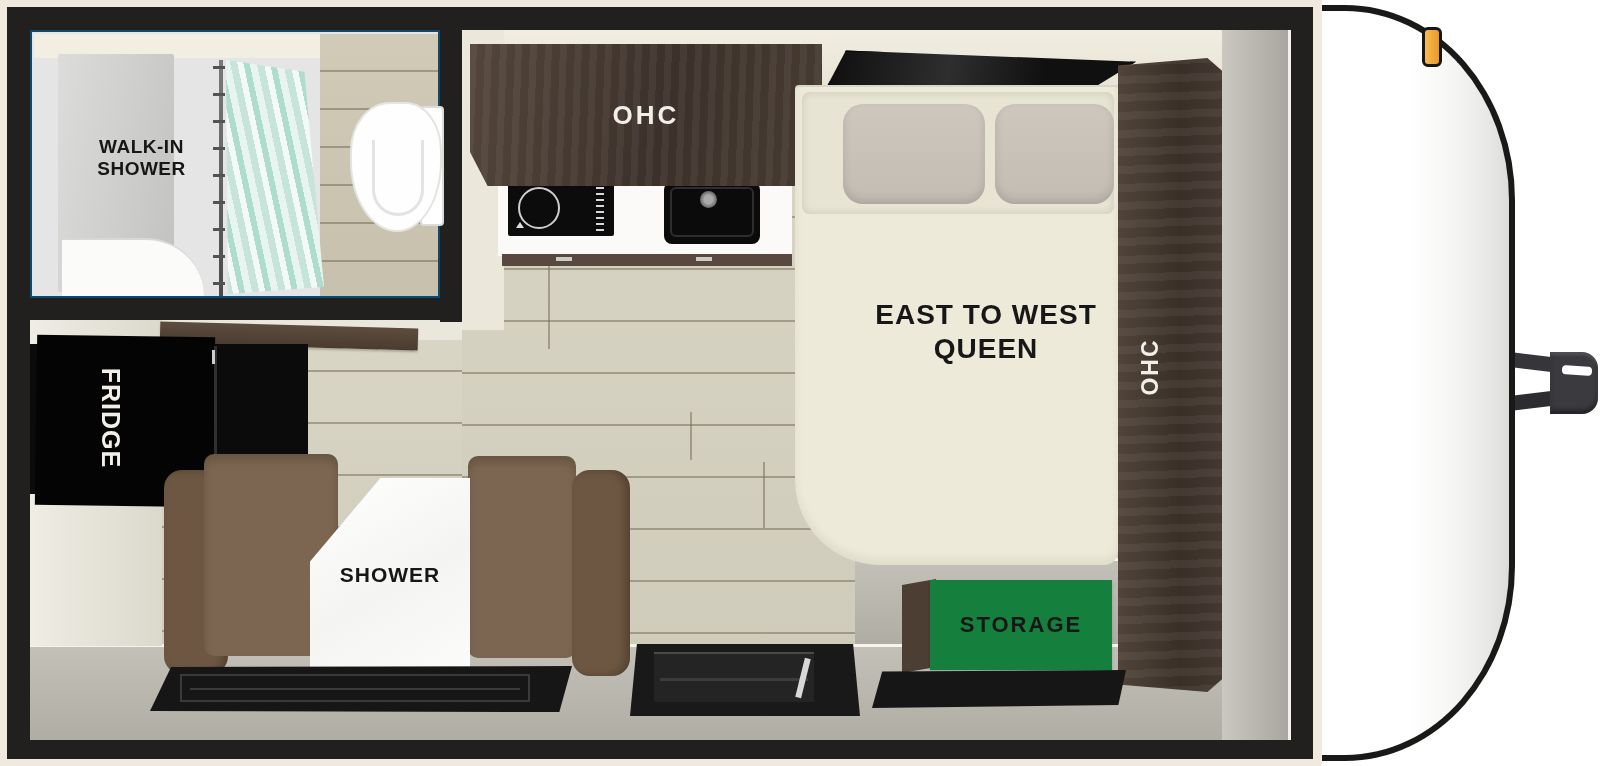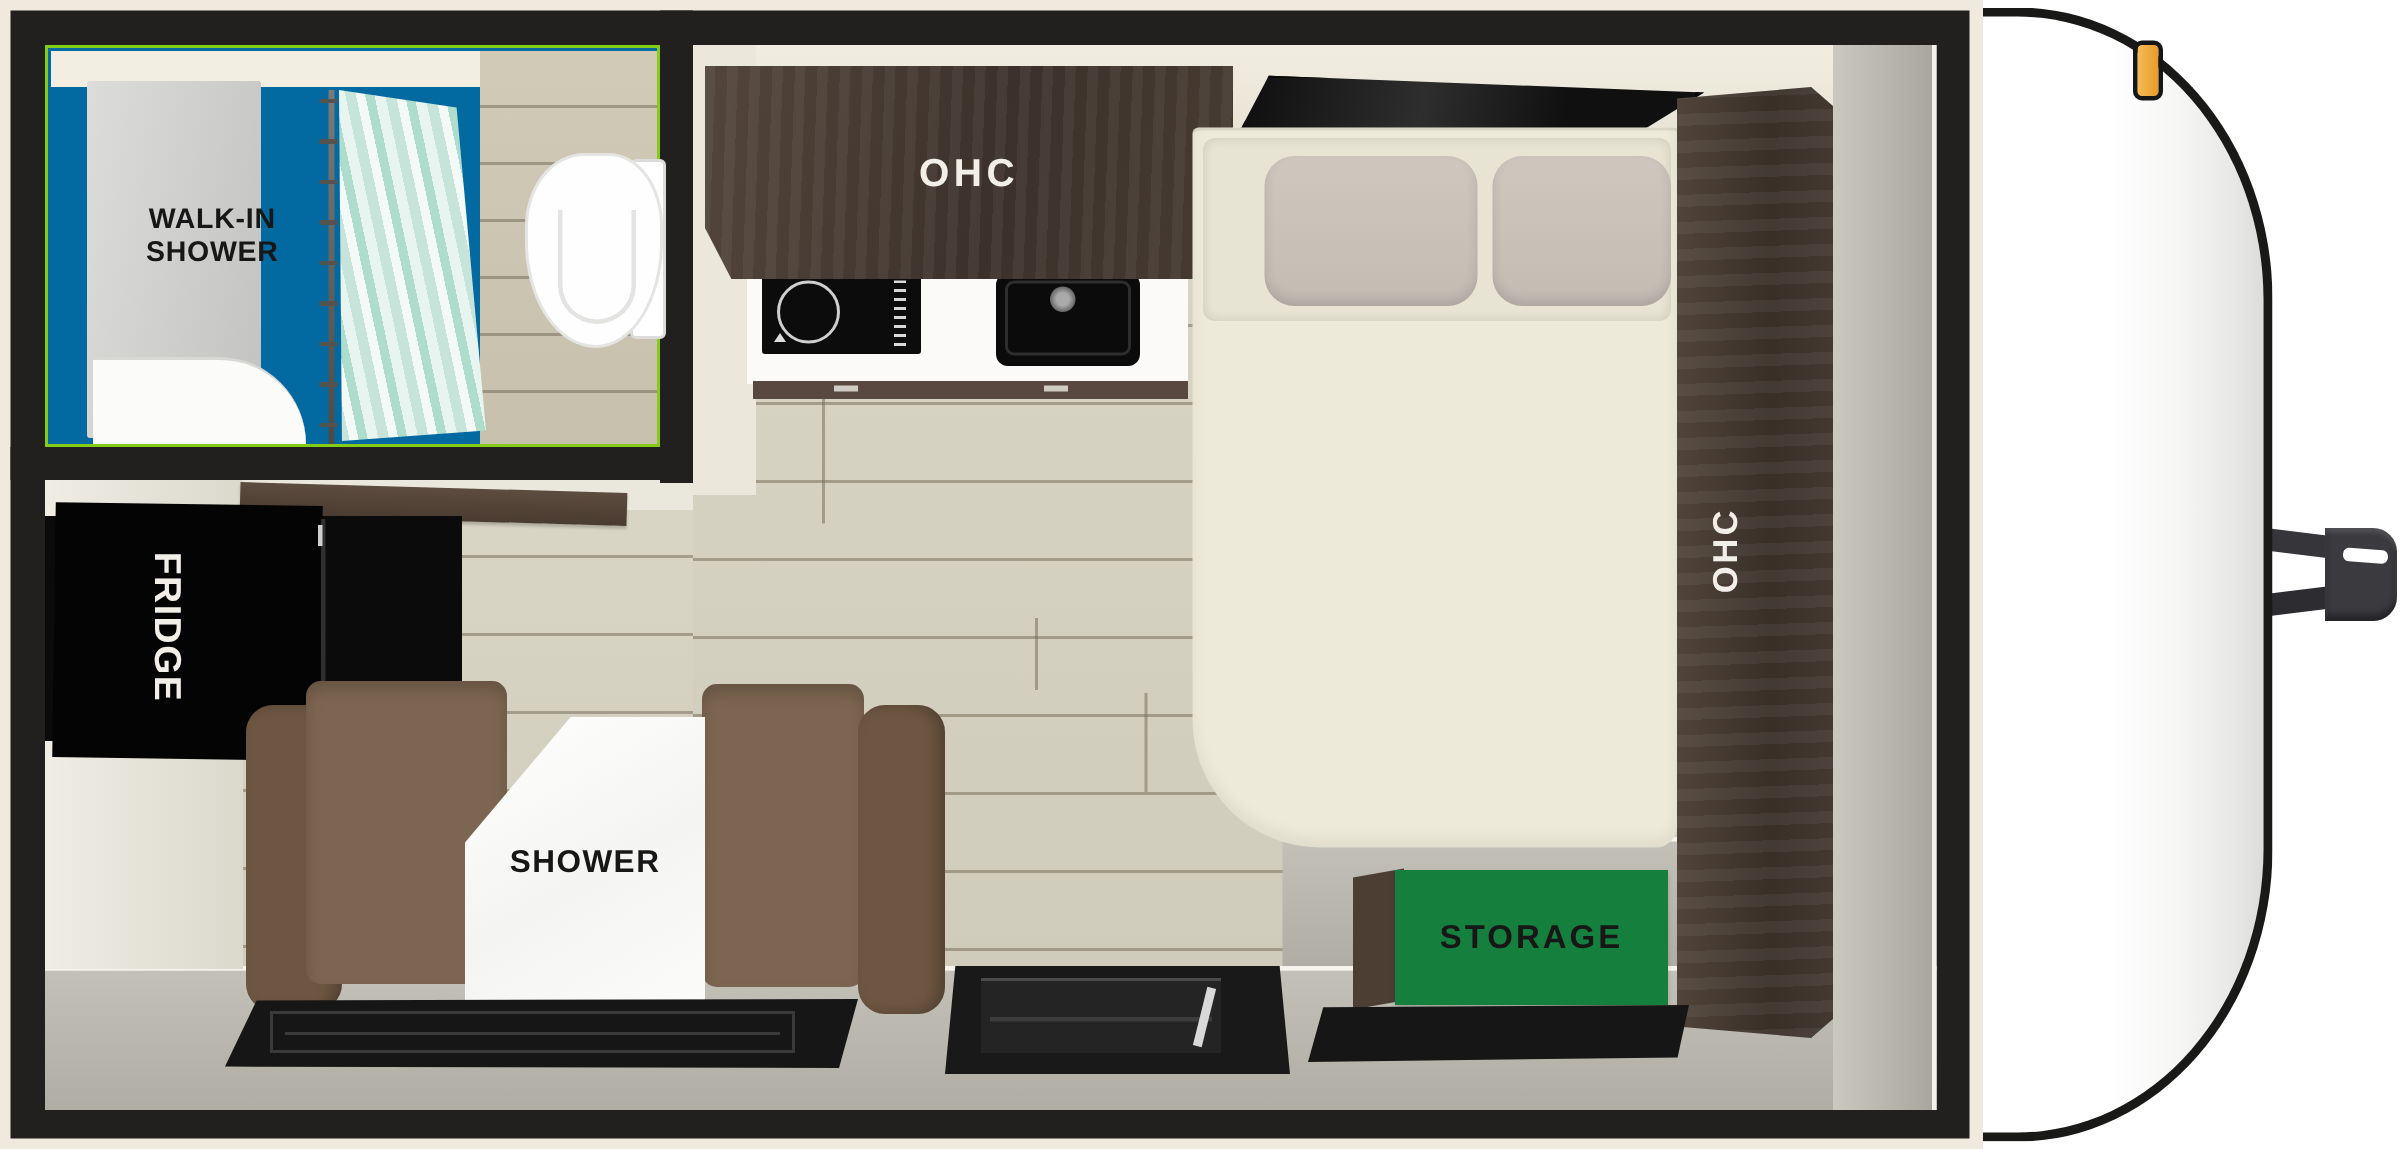--- a/index.html
+++ b/index.html
@@ -55,21 +55,21 @@
   <div class="a" style="left:462px;top:30px;width:760px;height:60px;background:linear-gradient(180deg,#f1eee1,#e7e4d6);"></div>
   <div class="a" style="left:462px;top:30px;width:42px;height:300px;background:#ebe8db;"></div>
   <div class="a" style="left:162px;top:320px;width:300px;height:20px;background:#eae8dc;"></div>
   <div class="a gray" style="left:855px;top:558px;width:367px;height:86px;"></div>
   <div class="a gray" style="left:30px;top:644px;width:1261px;height:96px;"></div>
   <div class="a" style="left:30px;top:320px;width:132px;height:326px;background:linear-gradient(90deg,#efede4,#dbd8cc);"></div>
   <div class="a" style="left:1222px;top:30px;width:69px;height:710px;background:linear-gradient(90deg,#cac8c0,#a8a69e);border-right:3px solid #f4f2ea;box-sizing:border-box;"></div>
 
   <div class="a wall" style="left:440px;top:7px;width:22px;height:315px;"></div>
   <div class="a wall" style="left:7px;top:298px;width:455px;height:22px;"></div>
-  <div class="a" style="left:30px;top:30px;width:410px;height:268px;background:#0369a1;border:2px solid #84cc16;box-sizing:border-box;">
+  <div class="a" style="left:30px;top:30px;width:410px;height:268px;background:#e5e5e5;border:2px solid #0c4a6e;box-sizing:border-box;">
     <div class="a" style="left:2px;top:2px;width:402px;height:24px;background:#f2efe2;"></div>
     <div class="a bathwood" style="left:288px;top:2px;width:118px;height:262px;"></div>
     <div class="a" style="left:26px;top:22px;width:116px;height:238px;background:linear-gradient(100deg,#dcdcda,#c2c2c0);border-radius:2px;"></div>
     <div class="a" style="left:30px;top:206px;width:142px;height:58px;background:#fbfbf9;border-top:2px solid #d8d8d4;border-radius:0 110px 0 0;box-sizing:border-box;"></div>
     <div class="a" style="left:194px;top:28px;width:98px;height:234px;clip-path:polygon(0 0,80% 5%,100% 97%,2% 100%);background:repeating-linear-gradient(78deg,#c6e4da 0 7px,#f2f9f6 7px 13px,#aedccd 13px 19px,#e8f4ef 19px 26px);"></div>
     <div class="a" style="left:187px;top:28px;width:4px;height:236px;background:linear-gradient(#7a7a78,#4a4a48);"></div>
     <div class="a" style="left:181px;top:34px;width:12px;height:224px;background:repeating-linear-gradient(180deg,#54534f 0 3px,rgba(0,0,0,0) 3px 27px);"></div>
     <div class="a" style="left:388px;top:74px;width:20px;height:116px;background:#ffffff;border:2px solid #dcdcda;border-radius:4px;"></div>
     <div class="a" style="left:318px;top:70px;width:92px;height:130px;background:#fefefe;border:2px solid #e4e4e2;border-radius:46% 42% 52% 55% / 40% 40% 58% 58%;box-sizing:border-box;"></div>
     <div class="a" style="left:340px;top:108px;width:52px;height:76px;border:3px solid #e3e3e1;border-top:none;border-radius:0 0 30px 30px;box-sizing:border-box;"></div>
@@ -97,20 +97,22 @@
   <div class="a woodcab" style="left:470px;top:44px;width:352px;height:142px;clip-path:polygon(0 0,100% 0,100% 74%,94% 100%,5% 100%,0 76%);display:flex;align-items:center;justify-content:center;">
     <span class="lblw" style="font-size:26px;letter-spacing:3px;">OHC</span>
   </div>
 
   <div class="a" style="left:824px;top:46px;width:312px;height:56px;clip-path:polygon(7% 8%,100% 28%,79% 100%,0 82%);background:linear-gradient(100deg,#0d0d0d,#2e2e2e 40%,#101010 70%);box-shadow:inset 0 0 0 6px #090909;"></div>
   <div class="a" style="left:795px;top:85px;width:323px;height:480px;background:#edead9;border-radius:4px 2px 14px 85px;box-shadow:inset 0 2px 0 rgba(0,0,0,.08), inset 0 -6px 10px rgba(0,0,0,.06);"></div>
   <div class="a" style="left:802px;top:92px;width:312px;height:122px;background:#e7e4d3;border-radius:8px;box-shadow:inset 0 0 8px rgba(0,0,0,.12);"></div>
   <div class="a" style="left:843px;top:104px;width:142px;height:100px;background:linear-gradient(180deg,#cdc7be,#c2bcb3);border-radius:20px;box-shadow:inset 0 -4px 8px rgba(0,0,0,.12);"></div>
   <div class="a" style="left:995px;top:104px;width:119px;height:100px;background:linear-gradient(180deg,#cdc7be,#c2bcb3);border-radius:20px;box-shadow:inset 0 -4px 8px rgba(0,0,0,.12);"></div>
   <div class="a" style="left:858px;top:298px;width:256px;">
+    <div class="lbl" style="font-size:28px;line-height:34px;">EAST TO WEST</div>
+    <div class="lbl" style="font-size:28px;line-height:34px;">QUEEN</div>
   </div>
   <div class="a woodward" style="left:1118px;top:58px;width:104px;height:634px;clip-path:polygon(0 1.2%,86% 0,100% 2%,100% 98%,86% 100%,0 98.8%);"></div>
   <div class="a lblw" style="left:1052px;top:352px;width:200px;height:30px;font-size:23px;transform:rotate(-90deg);">OHC</div>
   <div class="a" style="left:902px;top:582px;width:34px;height:88px;background:#4c3e33;transform:skewY(-10deg);"></div>
   <div class="a" style="left:930px;top:580px;width:182px;height:90px;background:#15803d;box-shadow:0 2px 3px rgba(0,0,0,.15);display:flex;align-items:center;justify-content:center;">
     <span class="lbl" style="font-size:22px;letter-spacing:2px;">STORAGE</span>
   </div>
   <div class="a mat" style="left:872px;top:670px;width:254px;height:38px;clip-path:polygon(4% 4%,100% 0,97% 92%,0 100%);"></div>
 
   <div class="a" style="left:160px;top:325px;width:258px;height:22px;background:linear-gradient(#5d4c3f,#4a3b30);transform:rotate(1.6deg);box-shadow:0 2px 2px rgba(0,0,0,.2);"></div>

